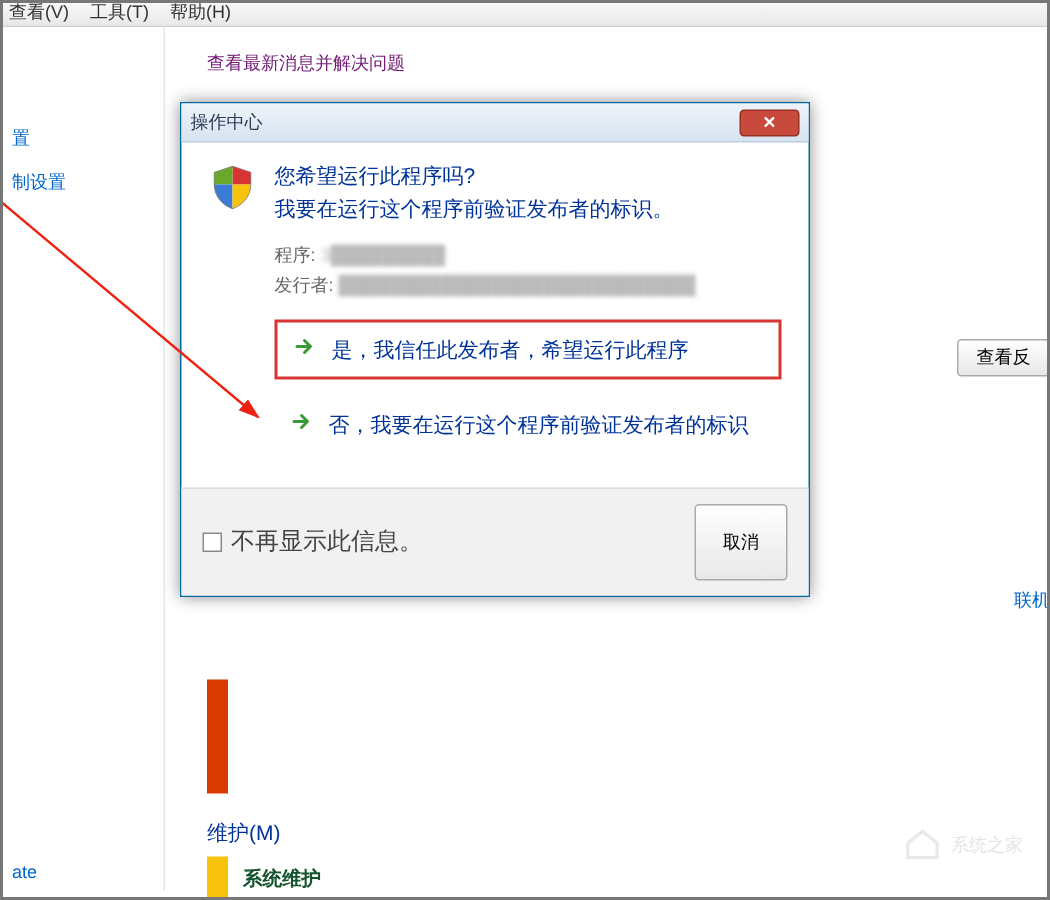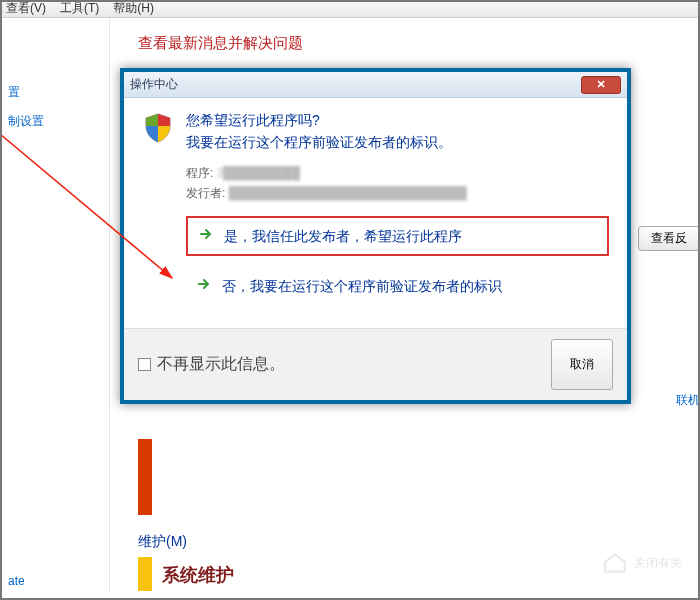--- a/index.html
+++ b/index.html
@@ -4,34 +4,34 @@
   <style>
     *{box-sizing:border-box;margin:0;padding:0;font-family:"Microsoft YaHei","微软雅黑",Tahoma,Arial,sans-serif}
     body{width:700px;height:600px;background:#fff;position:relative;overflow:hidden;font-size:12px}
     .menubar{height:18px;background:linear-gradient(#fafafa,#e8e8e8);border-bottom:1px solid #d0d0d0;display:flex;align-items:center;padding-left:6px}
     .menubar span{margin-right:14px;color:#333}
     .page{display:flex;height:576px}
     .sidebar{width:110px;background:#fff;border-right:1px solid #e6e6e6;padding-top:60px}
     .sidebar-item{color:#0066cc;padding:6px 8px;cursor:pointer;font-size:12px}
     .sidebar-footer{position:absolute;left:8px;bottom:12px;color:#0066cc;font-size:12px}
     .content{flex:1;padding:16px 0 0 28px;position:relative}
-    .content h2{color:#b91c1c;font-size:15px;font-weight:400;margin-bottom:8px}
+    .content h2{color:#701a75;font-size:12px;font-weight:400;margin-bottom:24px}
     .section-title{color:#003399;font-size:14px;margin:18px 0 6px}
     .flag-row{display:flex;align-items:flex-start;margin:4px 0}
     .flag{width:14px;height:76px;background:#d83b01;margin-right:10px;flex-shrink:0}
     .flag.y{background:#f7c30d;height:34px}
     .update-txt{color:#333;margin-top:18px;padding-right:14px;line-height:1.5}
     .link{color:#0066cc;margin-top:4px;cursor:pointer}
     .view-btn{position:absolute;right:0;top:208px;padding:3px 12px;background:linear-gradient(#fefefe,#e8e8e8);border:1px solid #aaa;border-radius:3px;font-size:12px}
     .online-link{position:absolute;right:0;top:374px;color:#0066cc;font-size:12px}
-    .sys-head{font-weight:700;font-size:18px;color:#7f1d1d;margin-top:6px}
+    .sys-head{font-weight:700;font-size:13px;color:#14532d;margin-top:6px}
     .watermark{position:absolute;right:18px;bottom:24px;opacity:.18;display:flex;align-items:center;gap:6px;color:#666;font-size:12px}
     .watermark svg{width:26px;height:26px}
     
-    .dialog{position:absolute;left:120px;top:68px;width:511px;background:#fff;border:4px solid #0369a1;box-shadow:0 0 10px rgba(0,0,0,.45)}
+    .dialog{position:absolute;left:120px;top:68px;width:420px;background:#fff;border:1px solid #0369a1;box-shadow:0 0 10px rgba(0,0,0,.45)}
     .titlebar{height:26px;background:linear-gradient(#eef3f9,#d6e3f0);border-bottom:1px solid #bcd;display:flex;align-items:center;padding:0 6px}
     .titlebar-title{color:#2b3a55;font-size:12px}
     .close-btn{margin-left:auto;width:40px;height:18px;background:#c74a3c;border:1px solid #962f24;border-radius:3px;display:flex;align-items:center;justify-content:center;cursor:pointer}
     .close-btn span{color:#fff;font-weight:700;font-size:11px}
     .dialog-body{padding:14px 18px 10px 18px}
     .heading-row{display:flex;align-items:flex-start;gap:12px}
     .shield{flex-shrink:0}
     .q-title{color:#003399;font-size:14px;margin-bottom:4px}
     .q-sub{color:#003399;font-size:14px;margin-bottom:12px}
     .details{margin-left:44px;color:#666;font-size:12px;line-height:1.65}
@@ -137,16 +137,16 @@
         <path d="M0,0 L0,6 L9,3 z" fill="#e21"></path>
       </marker>
     </defs>
   <line x1="4" y1="4" x2="176" y2="148" stroke="#e21" stroke-width="1.6" marker-end="url(#ah)"></line>
 </svg>
 
 <div class="watermark">
   <svg viewBox="0 0 24 24">
       <path d="M3 11 L12 4 L21 11 V20 H3 Z" fill="none" stroke="#888" stroke-width="2"></path>
     </svg>
-  <span>关闭有关</span>
+  <span>系统之家</span>
 </div>
 
 <div class="frame"></div>
 
 </body></html>

